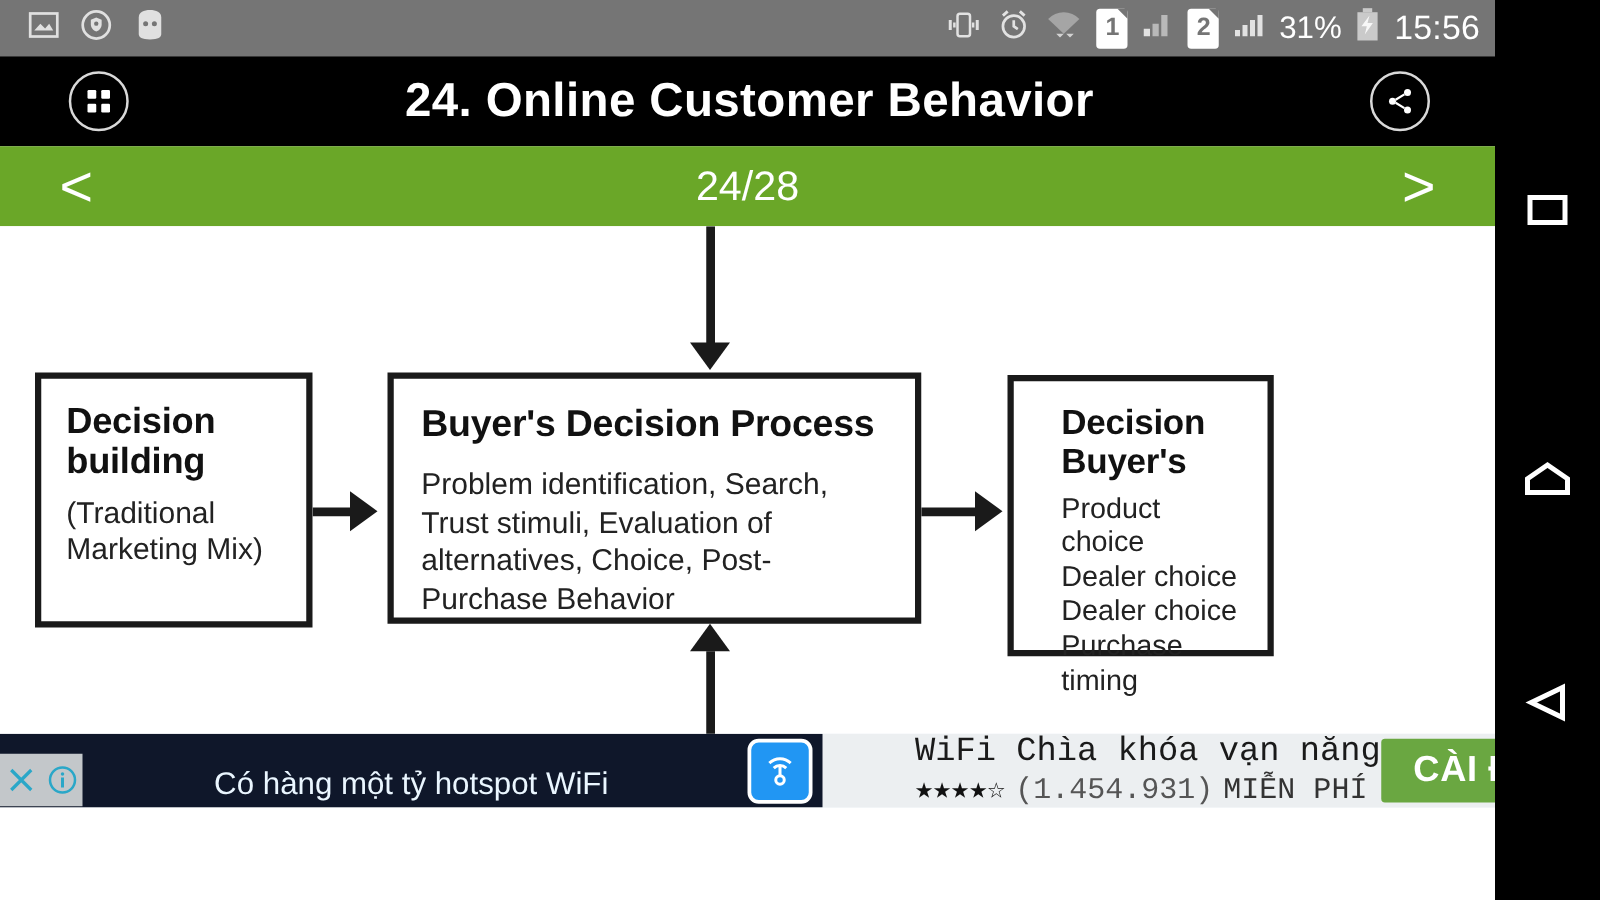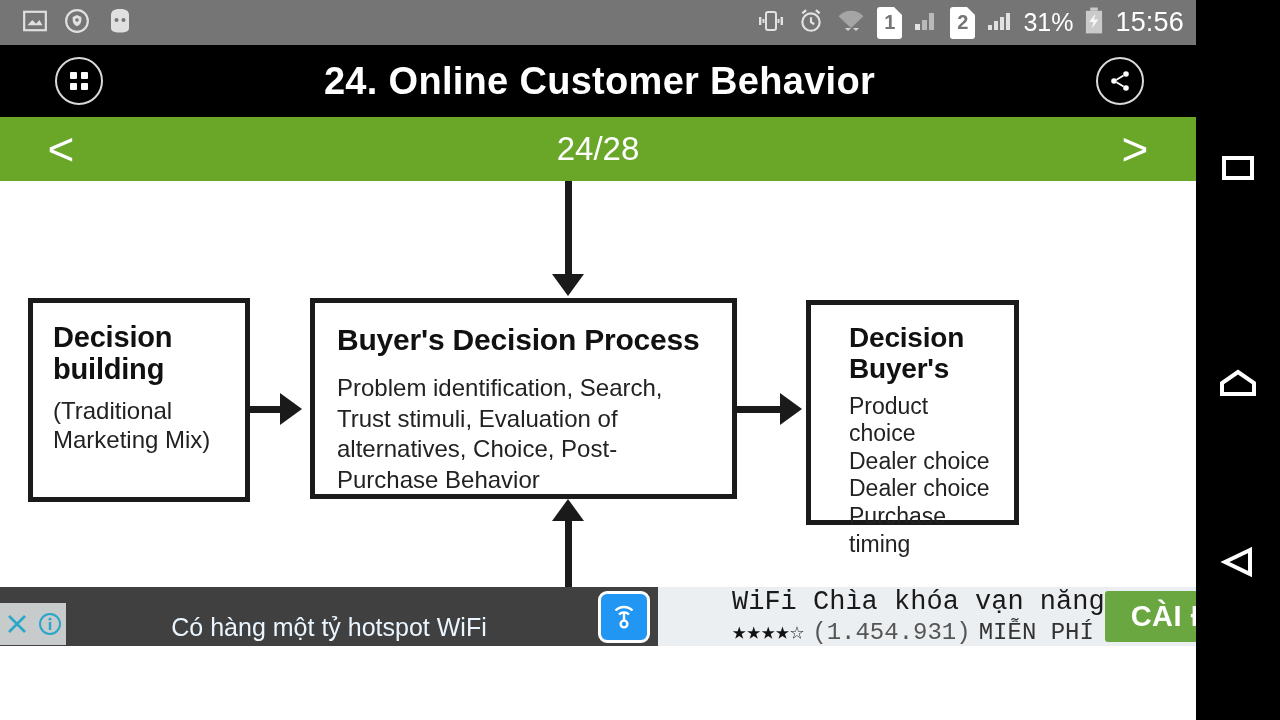--- a/index.html
+++ b/index.html
@@ -129,21 +129,21 @@
   
   .ad {
     position: absolute; left: 0; top: 587px;
     width: 1196px; height: 59px;
     background: #eceff1;
     display: flex; align-items: stretch;
     overflow: hidden;
   }
   .ad-left {
     position: relative; width: 658px; height: 59px;
-    background: #404040; flex: 0 0 auto; overflow: hidden;
+    background: #0f172a; flex: 0 0 auto; overflow: hidden;
   }
   .ad-left-text {
     position: absolute; left: 0; right: 0; top: 26px;
     text-align: center; color: #eaf6ff; font-size: 25px; white-space: nowrap;
   }
   .ad-left-text2 {
     position: absolute; left: 0; right: 0; top: 58px;
     text-align: center; color: #eaf6ff; font-size: 25px; white-space: nowrap;
   }
   .ad-ctrl {

